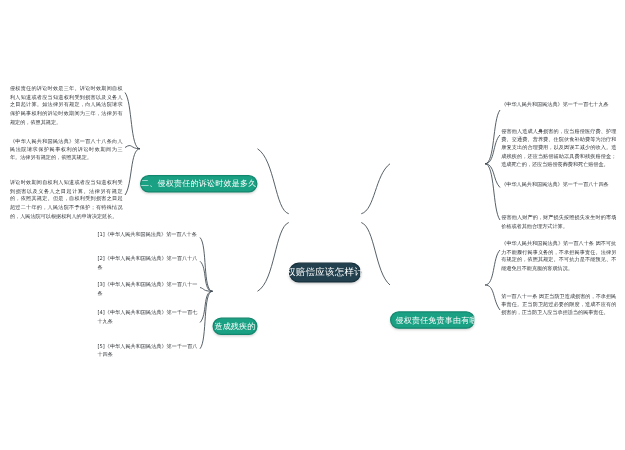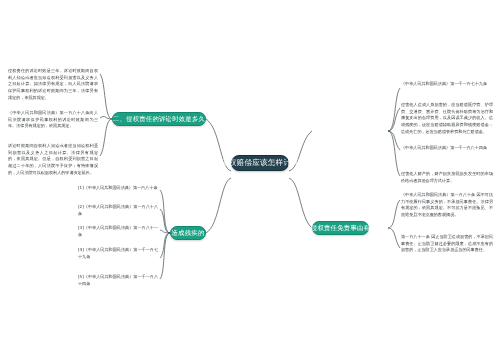--- a/index.html
+++ b/index.html
@@ -30,20 +30,21 @@
   .node {
     position: absolute;
     box-sizing: border-box;
     display: flex;
     align-items: center;
     justify-content: center;
     text-align: left;
     white-space: nowrap;
     color: #ffffff;
     letter-spacing: 0.2px;
+    margin-top: 28px;
   }
   .node-root {
     background: #22404e;
     border: 1px solid #17313d;
     border-radius: 9px;
     font-size: 7.6px;
     height: 16px;
     box-shadow: 0 1px 2px rgba(0,0,0,0.22);
   }
   .node-branch {
@@ -100,37 +101,37 @@
       <path d="M388 228 C 396 228, 394 240, 400 248"></path>
 
       <path d="M170 233 C 162 233, 166 196, 160 190"></path>
       <path d="M170 233 C 162 233, 166 214, 160 209"></path>
       <path d="M170 233 C 162 233, 164 231, 160 230"></path>
       <path d="M170 233 C 162 233, 166 252, 160 258"></path>
       <path d="M170 233 C 162 233, 166 272, 160 279"></path>
     </g>
   </svg>
 
-  <div class="node node-root" style="left:231px; top:155px; width:58px;">
+  <div class="node node-root" style="left:231px; top:182px; width:58px;">
     <span>侵权赔偿应该怎样计算</span>
   </div>
 
   <div class="leaf leaf-cite" style="left:401px; top:81px; width:90px;">《中华人民共和国民法典》第一千一百七十九条</div>
   <div class="leaf" style="left:401px; top:102px; width:92px;">侵害他人造成人身损害的，应当赔偿医疗费、护理费、交通费、营养费、住院伙食补助费等为治疗和康复支出的合理费用，以及因误工减少的收入。造成残疾的，还应当赔偿辅助器具费和残疾赔偿金；造成死亡的，还应当赔偿丧葬费和死亡赔偿金。</div>
   <div class="leaf leaf-cite" style="left:401px; top:145px; width:90px;">《中华人民共和国民法典》第一千一百八十四条</div>
   <div class="leaf" style="left:401px; top:171px; width:92px;">侵害他人财产的，财产损失按照损失发生时的市场价格或者其他合理方式计算。</div>
 
   <div class="node node-branch" style="left:112px; top:112px; width:94px;">
     <span>二、侵权责任的诉讼时效是多久</span>
   </div>
   <div class="leaf" style="left:8px; top:68px; width:90px;">侵权责任的诉讼时效是三年。诉讼时效期间自权利人知道或者应当知道权利受到损害以及义务人之日起计算。如法律另有规定，向人民法院请求保护民事权利的诉讼时效期间为三年，法律另有规定的，依照其规定。</div>
   <div class="leaf leaf-cite" style="left:8px; top:110px; width:90px;">《中华人民共和国民法典》第一百八十八条向人民法院请求保护民事权利的诉讼时效期间为三年。法律另有规定的，依照其规定。</div>
   <div class="leaf" style="left:8px; top:143px; width:90px;">诉讼时效期间自权利人知道或者应当知道权利受到损害以及义务人之日起计算。法律另有规定的，依照其规定。但是，自权利受到损害之日起超过二十年的，人民法院不予保护；有特殊情况的，人民法院可以根据权利人的申请决定延长。</div>
 
-  <div class="node node-branch" style="left:312px; top:221px; width:57px;">
+  <div class="node node-branch" style="left:312px; top:221px; width:68px;">
     <span>三、侵权责任免责事由有哪些</span>
   </div>
   <div class="leaf" style="left:401px; top:192px; width:92px;">《中华人民共和国民法典》第一百八十条 因不可抗力不能履行民事义务的，不承担民事责任。法律另有规定的，依照其规定。不可抗力是不能预见、不能避免且不能克服的客观情况。</div>
   <div class="leaf" style="left:401px; top:234px; width:92px;">第一百八十一条 因正当防卫造成损害的，不承担民事责任。正当防卫超过必要的限度，造成不应有的损害的，正当防卫人应当承担适当的民事责任。</div>
 
   <div class="node node-branch" style="left:170px; top:226px; width:36px;">
     <span>造成残疾的</span>
   </div>
   <div class="leaf leaf-list" style="left:78px; top:185px; width:80px;">[1]《中华人民共和国民法典》第一百八十条</div>
   <div class="leaf leaf-list" style="left:78px; top:204px; width:80px;">[2]《中华人民共和国民法典》第一百八十八条</div>

